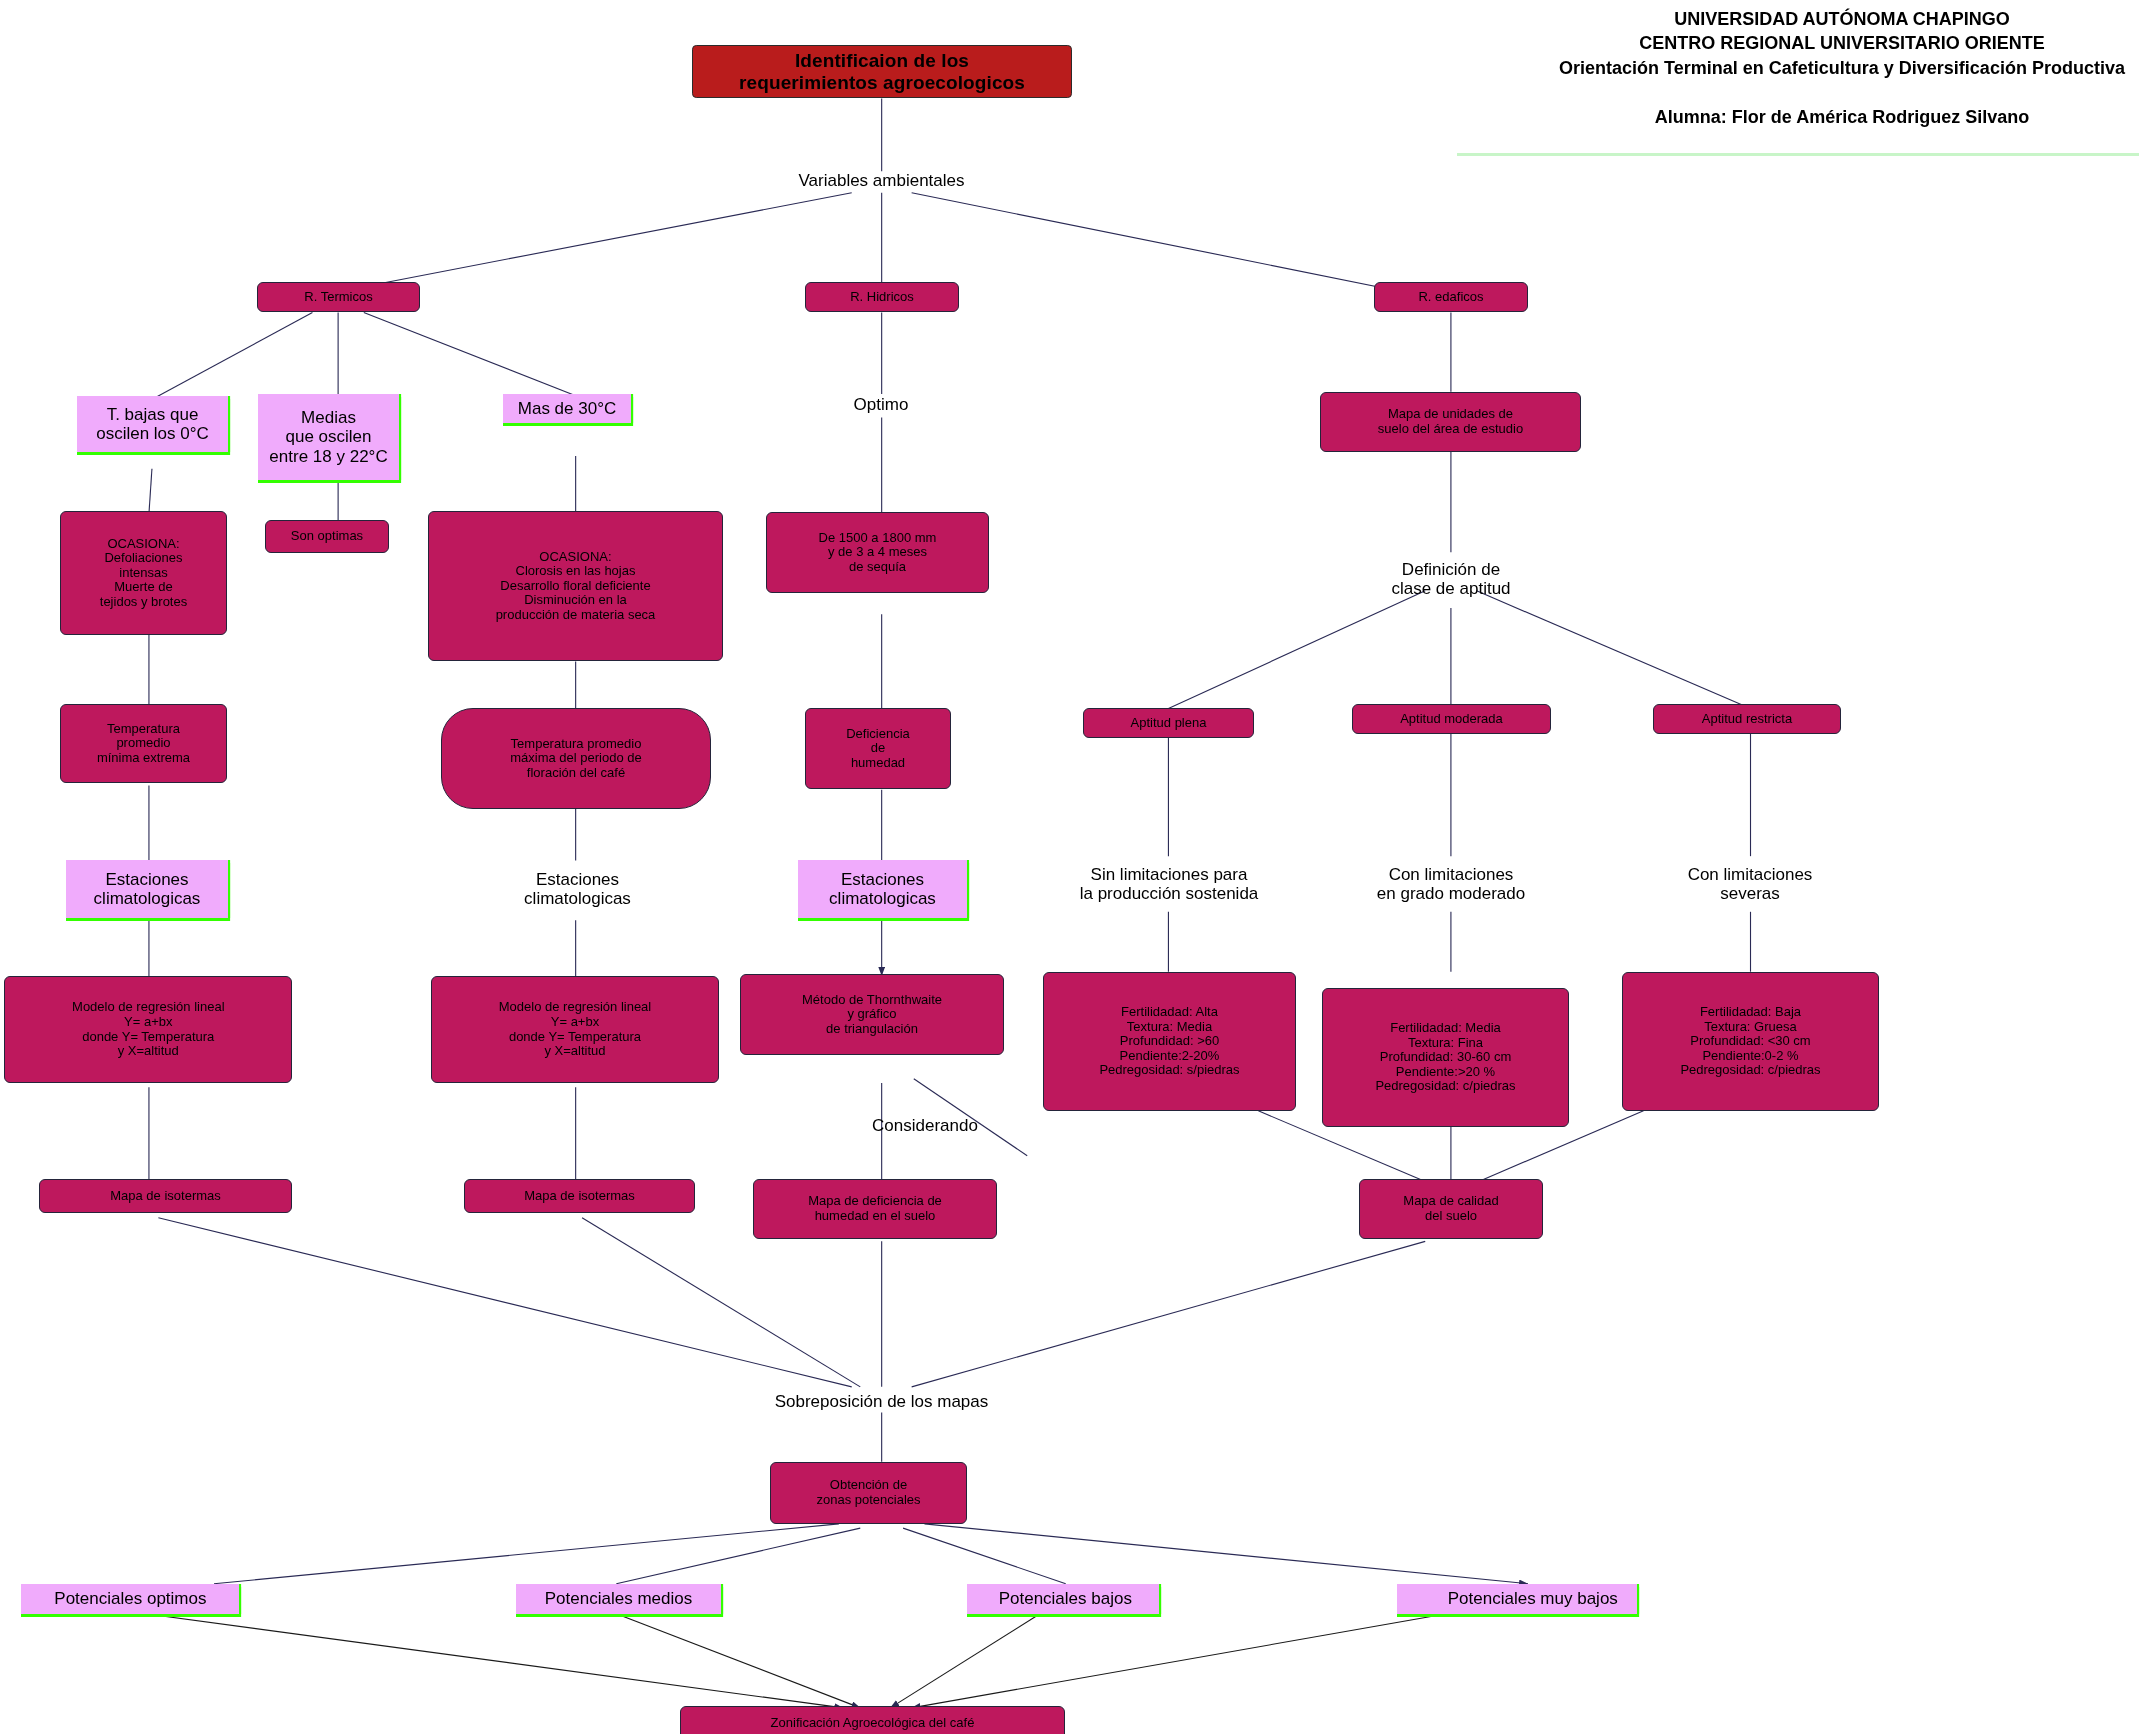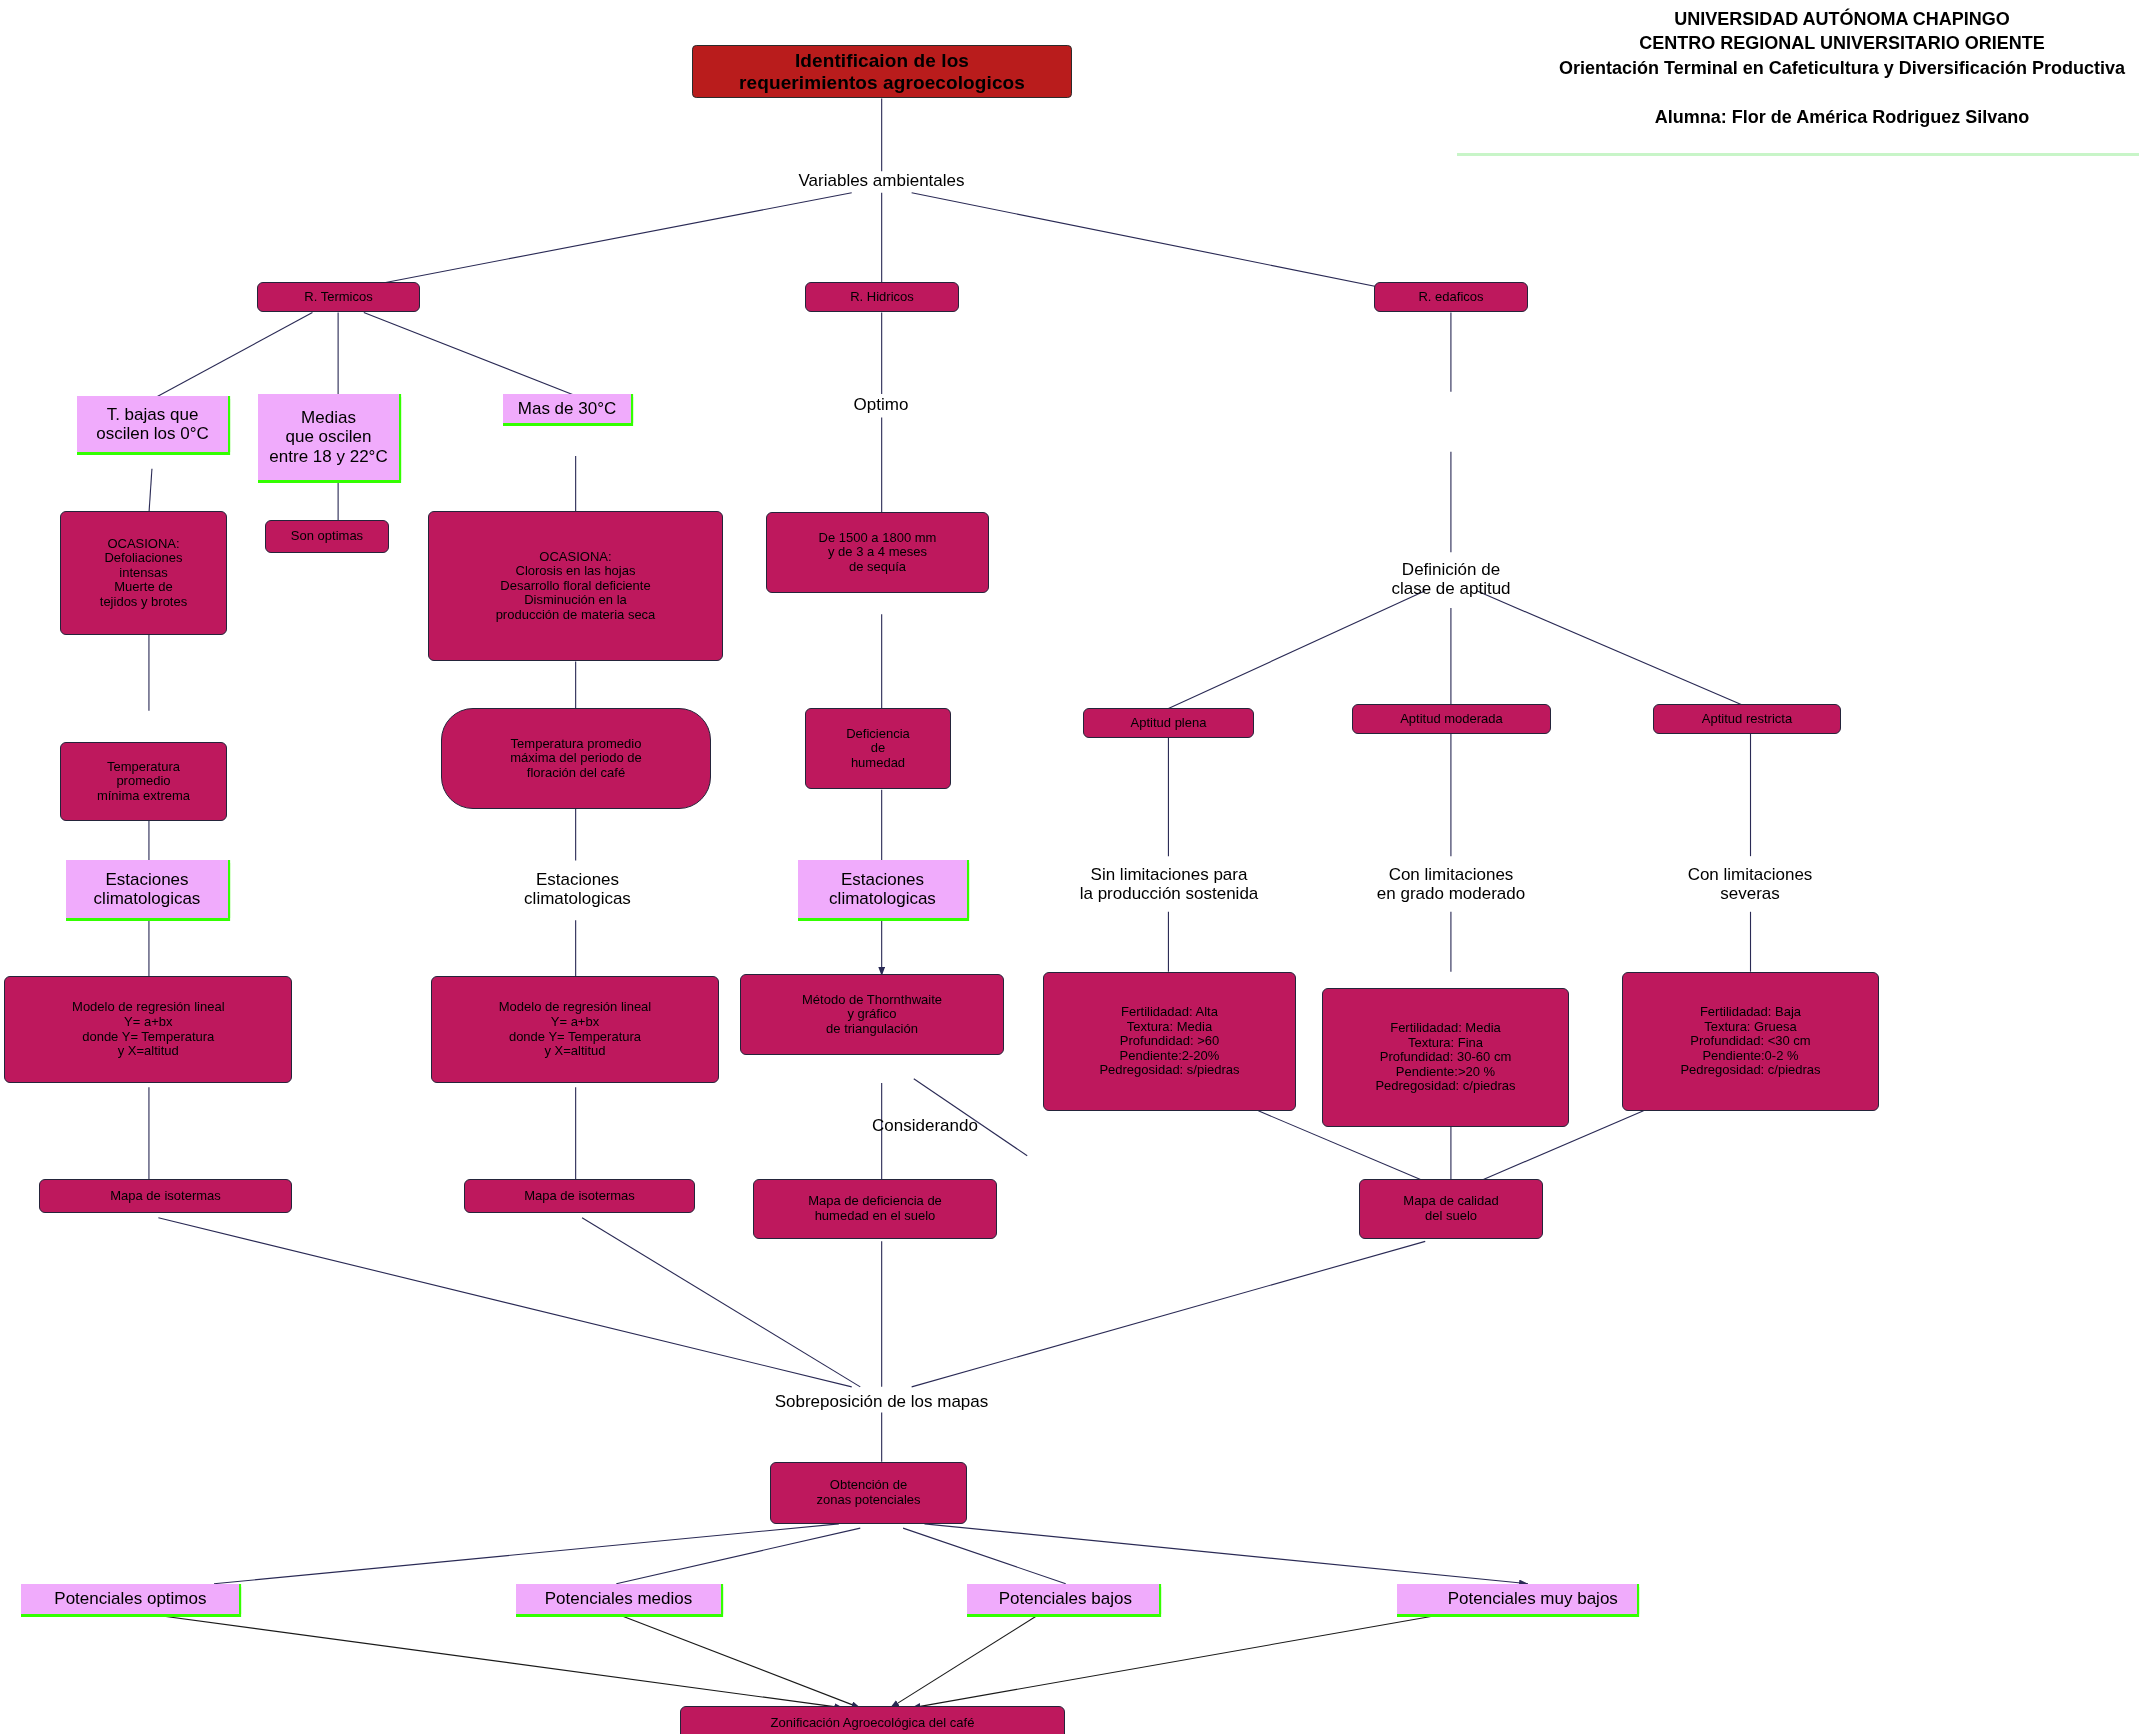--- a/index.html
+++ b/index.html
@@ -138,21 +138,21 @@
 intensas
 Muerte de
 tejidos y brotes</div>
   <div class="node box" style="left:265px;top:520px;width:124px;height:33px;">Son optimas</div>
   <div class="node box" style="left:428px;top:511px;width:295px;height:150px;">OCASIONA:
 Clorosis en las hojas
 Desarrollo floral deficiente
 Disminución en la
 producción de materia seca</div>
 
-  <div class="node box" style="left:60px;top:742px;width:167px;height:79px;">Temperatura
+  <div class="node box" style="left:60px;top:704px;width:167px;height:79px;">Temperatura
 promedio
 mínima extrema</div>
   <div class="node box" style="left:441px;top:708px;width:270px;height:101px;border-radius:32px;">Temperatura promedio
 máxima del periodo de
 floración del café</div>
 
   <div class="node orange" style="left:66px;top:860px;width:162px;height:58px;">Estaciones
 climatologicas</div>
   <div class="node plain" style="left:492px;top:860px;width:171px;height:58px;">Estaciones
 climatologicas</div>
@@ -178,20 +178,22 @@
 humedad</div>
   <div class="node orange" style="left:798px;top:860px;width:169px;height:58px;">Estaciones
 climatologicas</div>
   <div class="node box" style="left:740px;top:974px;width:264px;height:81px;">Método de Thornthwaite
 y gráfico
 de triangulación</div>
   <div class="node plain" style="left:835px;top:1113px;width:180px;height:26px;">Considerando</div>
   <div class="node box" style="left:753px;top:1179px;width:244px;height:60px;">Mapa de deficiencia de
 humedad en el suelo</div>
 
+  <div class="node box" style="left:1320px;top:392px;width:261px;height:60px;">Mapa de unidades de
+suelo del área de estudio</div>
   <div class="node plain" style="left:1344px;top:550px;width:214px;height:58px;">Definición de
 clase de aptitud</div>
 
   <div class="node box" style="left:1083px;top:708px;width:171px;height:30px;">Aptitud plena</div>
   <div class="node box" style="left:1352px;top:704px;width:199px;height:30px;">Aptitud moderada</div>
   <div class="node box" style="left:1653px;top:704px;width:188px;height:30px;">Aptitud restricta</div>
 
   <div class="node plain" style="left:1034px;top:856px;width:270px;height:56px;">Sin limitaciones para
 la producción sostenida</div>
   <div class="node plain" style="left:1327px;top:856px;width:248px;height:56px;">Con limitaciones

